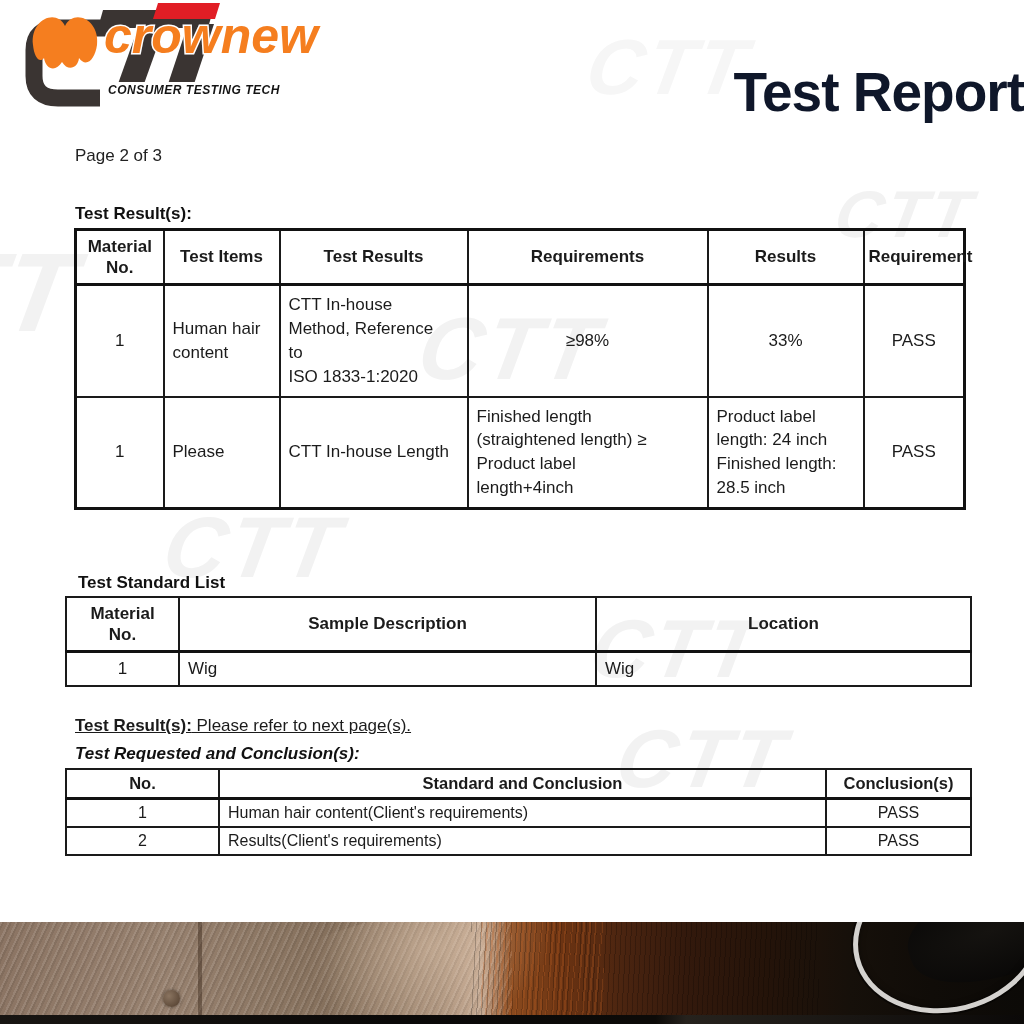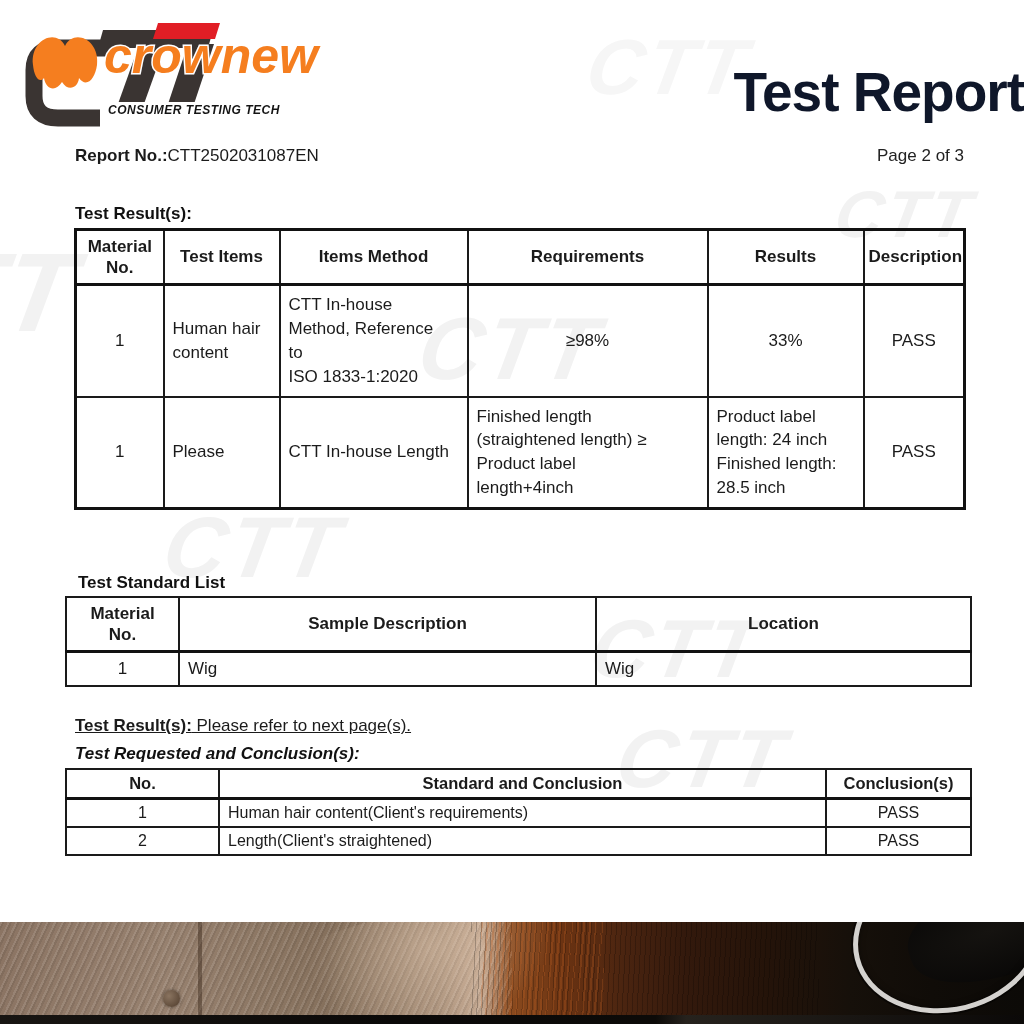--- a/index.html
+++ b/index.html
@@ -7,21 +7,21 @@
   body { font-family:"Liberation Sans", sans-serif; color:#1b1b1b; background:#ffffff; }
   .page { position:relative; width:1024px; height:1024px; background:#ffffff; overflow:hidden; }
 
   
   .wm { position:absolute; font-weight:800; font-style:italic; letter-spacing:3px;
         color:#f2f2f2; transform:skewX(-10deg); z-index:0; user-select:none; }
 
   .content { position:relative; z-index:1; }
 
   
-  .logo { position:absolute; left:8px; top:0; width:352px; height:120px;margin-top:20px; }
+  .logo { position:absolute; left:8px; top:0; width:352px; height:120px; }
 
   
   .title { position:absolute; left:0; right:0; top:60px; text-align:right;
            font-size:55px; font-weight:800; letter-spacing:-1px; color:#0f172a; }
   .report-line { position:absolute; left:75px; right:60px; top:146px;
                  display:flex; justify-content:space-between; align-items:baseline; font-size:17px; }
   .report-no b { font-weight:800; }
   .page-indicator { font-size:17px; color:#222; }
 
   
@@ -107,44 +107,41 @@
         <text x="96" y="53" font-family="Liberation Sans, sans-serif" font-size="50" font-weight="800" font-style="italic" fill="#F57E1F" stroke="#ffffff" stroke-width="3" paint-order="stroke">crownew</text>
 
         <rect x="96" y="82" width="168" height="16" fill="#ffffff"></rect>
         <text x="100" y="94" font-family="Liberation Sans, sans-serif" font-size="12" font-weight="800" font-style="italic" fill="#141414" letter-spacing="0.5">CONSUMER TESTING TECH</text>
       </svg>
     </div>
 
     <div class="title">Test Report</div>
 
     <div class="report-line">
-      <div class="report-no">
-        <b>Report No.:</b><span>CTT2502031087EN</span>
-      </div>
       <div class="page-indicator">Page 2 of 3</div>
     </div>
 
     <div class="sec-label" style="left:75px; top:204px;">Test Result(s):</div>
     <table class="t1">
       <colgroup>
           <col style="width:88px">
           <col style="width:116px">
           <col style="width:188px">
           <col style="width:240px">
           <col style="width:156px">
           <col style="width:101px">
         </colgroup>
       <tbody>
           <tr class="head">
         <th>Material No.</th>
         <th>Test Items</th>
-        <th>Items Method</th>
+        <th>Test Results</th>
         <th>Requirements</th>
         <th>Results</th>
-        <th>Description</th>
+        <th>Requirement</th>
       </tr>
       <tr class="r1">
         <td class="c">1</td>
         <td class="l">Human hair content</td>
         <td class="l pre">CTT In-house
 Method, Reference
 to
 ISO 1833-1:2020</td>
         <td class="c">≥98%</td>
         <td class="c">33%</td>
@@ -205,21 +202,21 @@
         <th>Standard and Conclusion</th>
         <th>Conclusion(s)</th>
       </tr>
       <tr>
         <td class="c">1</td>
         <td class="l">Human hair content(Client's requirements)</td>
         <td class="c">PASS</td>
       </tr>
       <tr>
         <td class="c">2</td>
-        <td class="l">Length(Client's straightened)</td>
+        <td class="l">Results(Client's requirements)</td>
         <td class="c">PASS</td>
       </tr>
     </tbody>
       </table>
 
     <div class="photo">
       <div class="corduroy"></div>
       <div class="fold"></div>
       <div class="seam"></div>
       <div class="button"></div>

